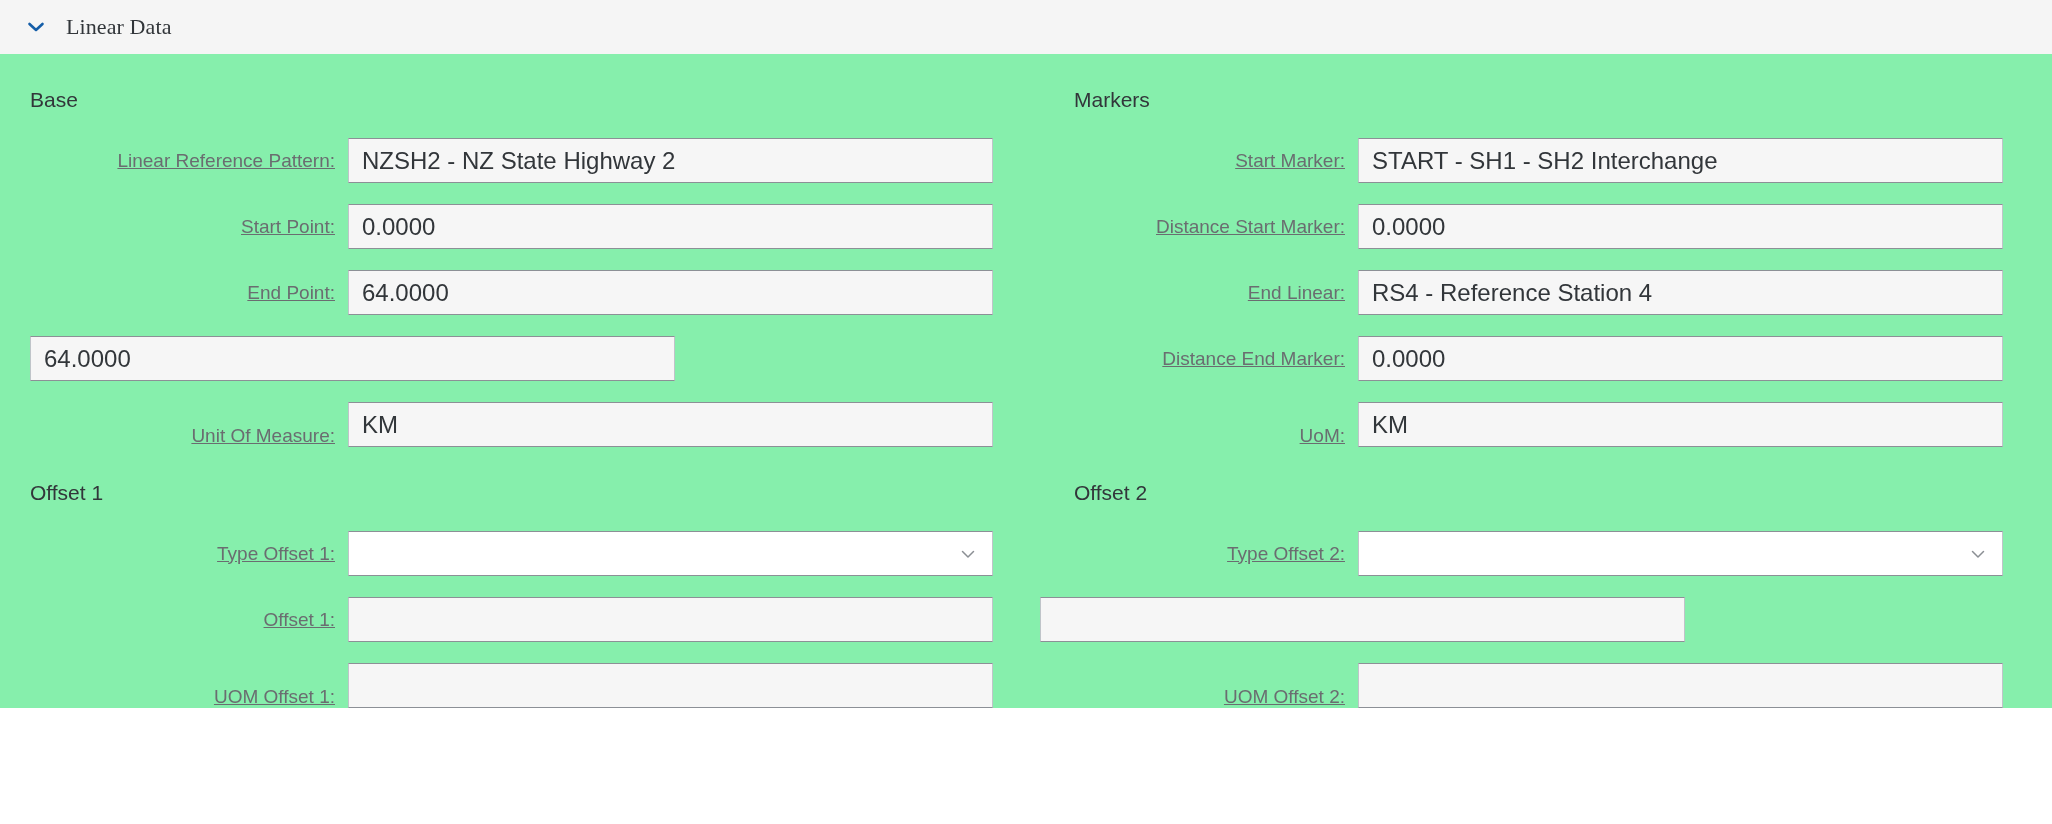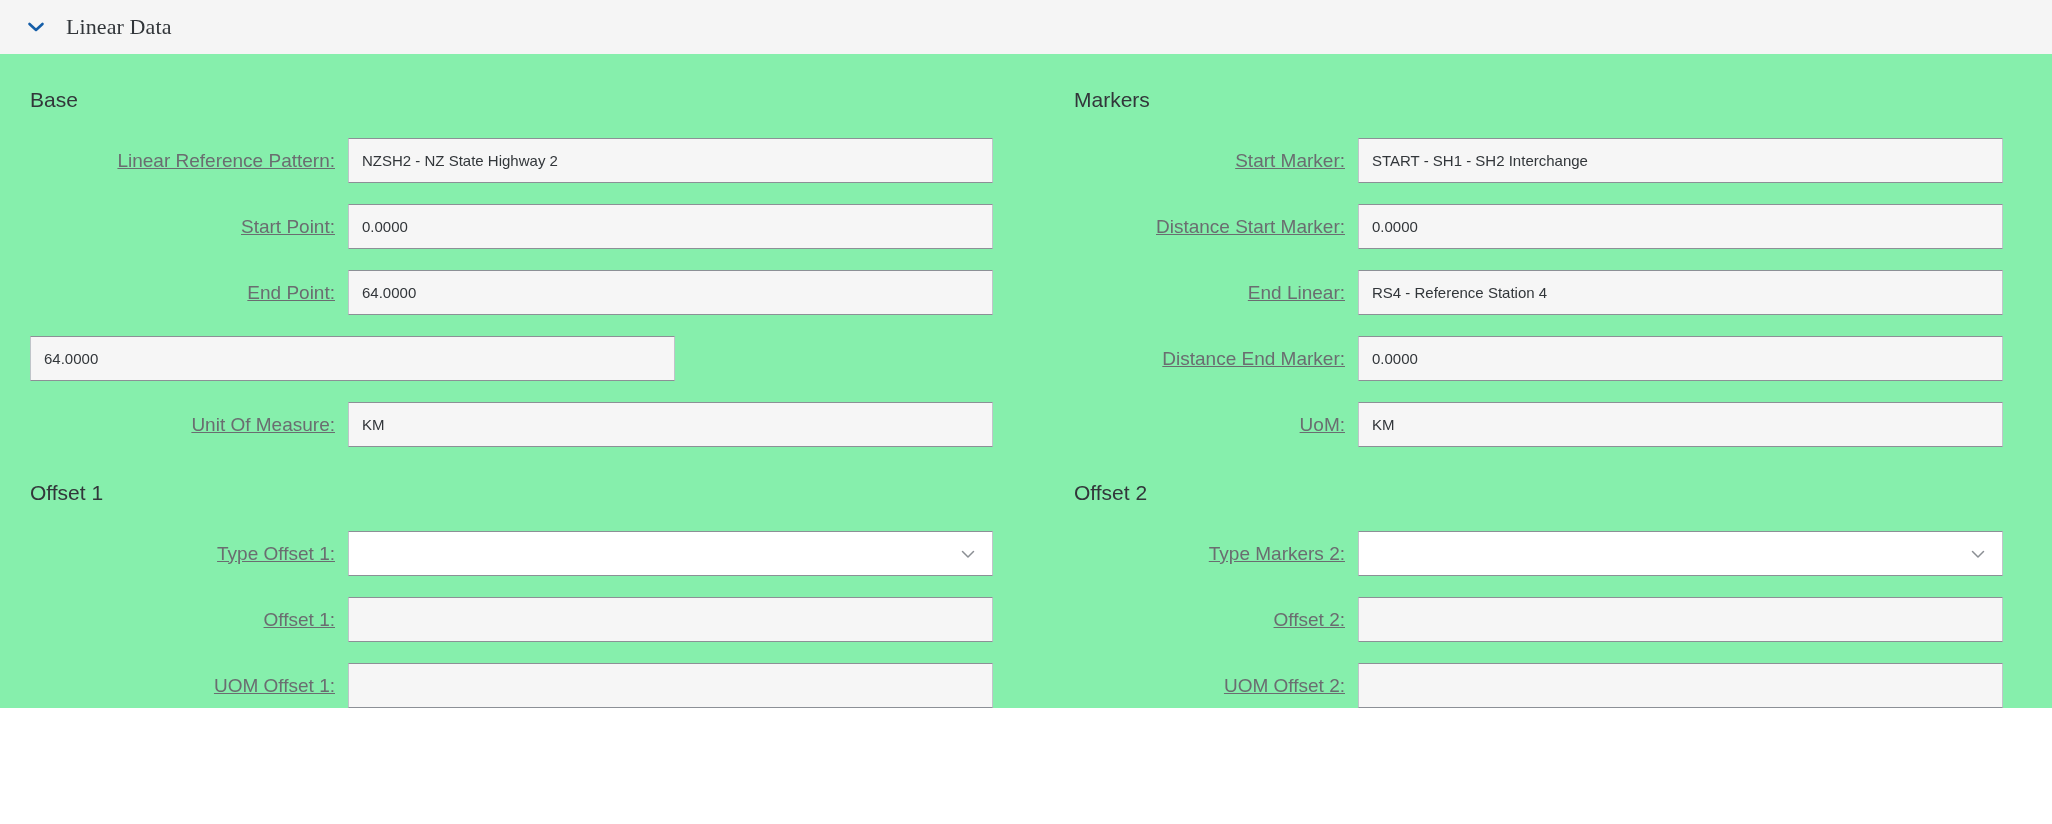--- a/index.html
+++ b/index.html
@@ -76,21 +76,21 @@
 
   .fields {
     margin-top: 26px;
   }
 
   .form-row {
     display: flex;
     align-items: center;
     margin-bottom: 21px;
   }
-  .form-row:last-child { margin-bottom: 0; }
+  .form-row:last-child { margin-bottom: 0; align-items: flex-end; }
 
   .field-label {
     font-size: 19px;
     color: #6a6d70;
     text-align: right;
     padding-right: 13px;
     box-sizing: border-box;
     white-space: nowrap;
     flex: 0 0 auto;
     text-decoration: underline;
@@ -103,21 +103,21 @@
     min-width: 0;
     max-width: 645px;
     height: 45px;
     box-sizing: border-box;
     border: 1px solid #bfc4c9;
     border-top-color: #8c9096;
     border-bottom-color: #8c9096;
     display: flex;
     align-items: center;
     padding: 0 13px;
-    font-size: 15px;
+    font-size: 24px;
     color: #32363a;
     background: #f6f6f6;
     position: relative;
     overflow: hidden;
   }
   .field-control.readonly {
     background: #f6f6f6;
   }
   .field-control.select {
     background: #ffffff;
@@ -277,33 +277,32 @@
         </div>
 
       </div>
     </div>
 
     <div class="column right">
       <div class="section-heading">Offset 2</div>
       <div class="fields">
 
         <div class="form-row">
-          <div class="field-label">Type Markers 2:</div>
+          <div class="field-label">Type Offset 2:</div>
           <div class="field-control select">
             <span class="field-value"></span>
             <span class="select-arrow">
               <svg width="18" height="18" viewBox="0 0 18 18" aria-hidden="true">
                 <path d="M3.5 6.5 L9 12 L14.5 6.5" fill="none" stroke="#8b8f94" stroke-width="1.5" stroke-linecap="round" stroke-linejoin="round"></path>
               </svg>
             </span>
           </div>
         </div>
 
         <div class="form-row">
-          <div class="field-label">Offset 2:</div>
           <div class="field-control readonly">
             <span class="field-value"></span>
           </div>
         </div>
 
         <div class="form-row">
           <div class="field-label">UOM Offset 2:</div>
           <div class="field-control readonly">
             <span class="field-value"></span>
           </div>

